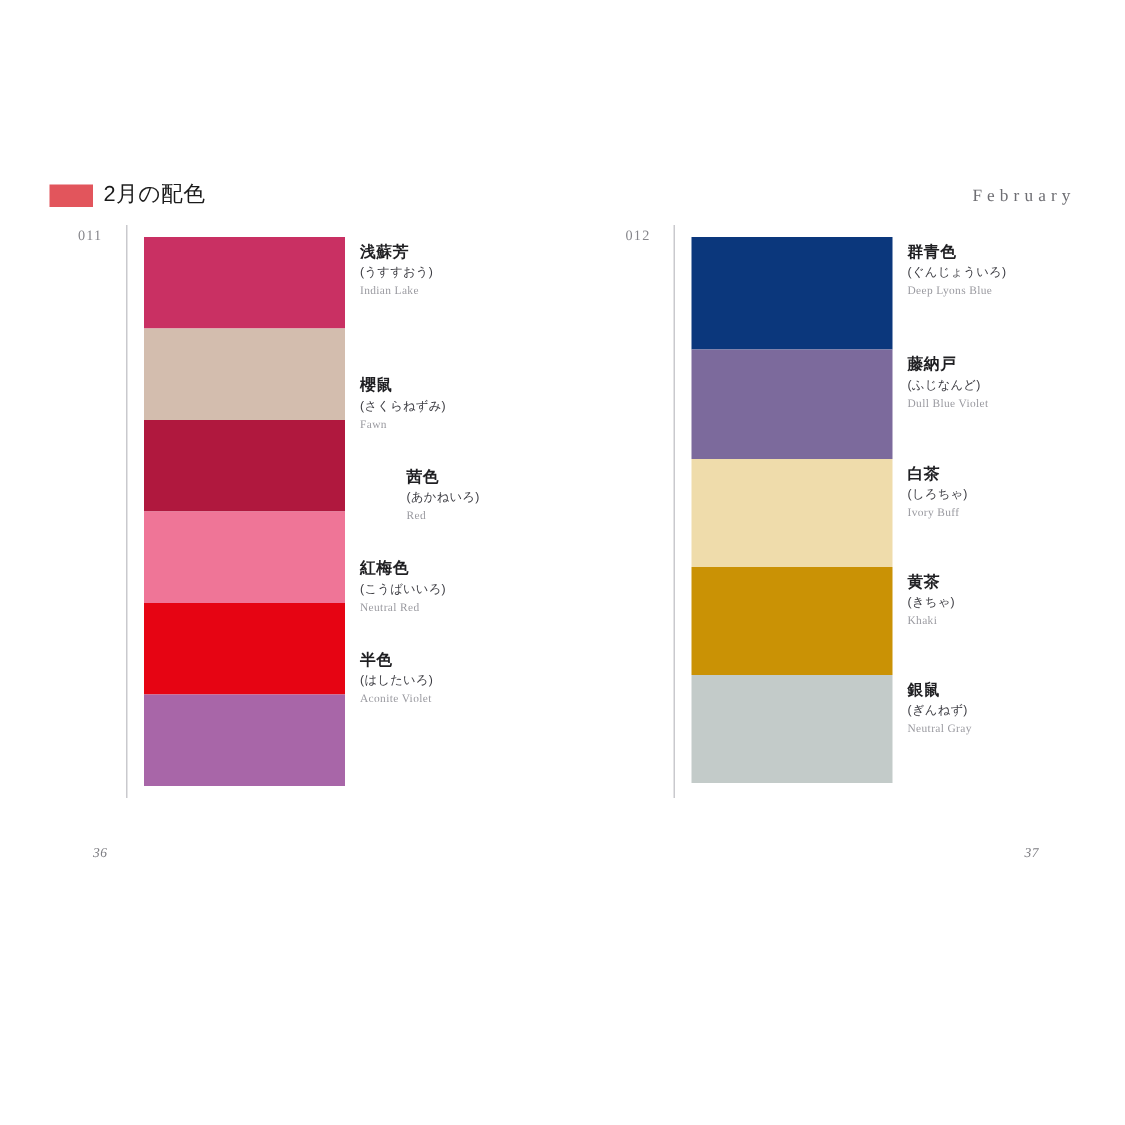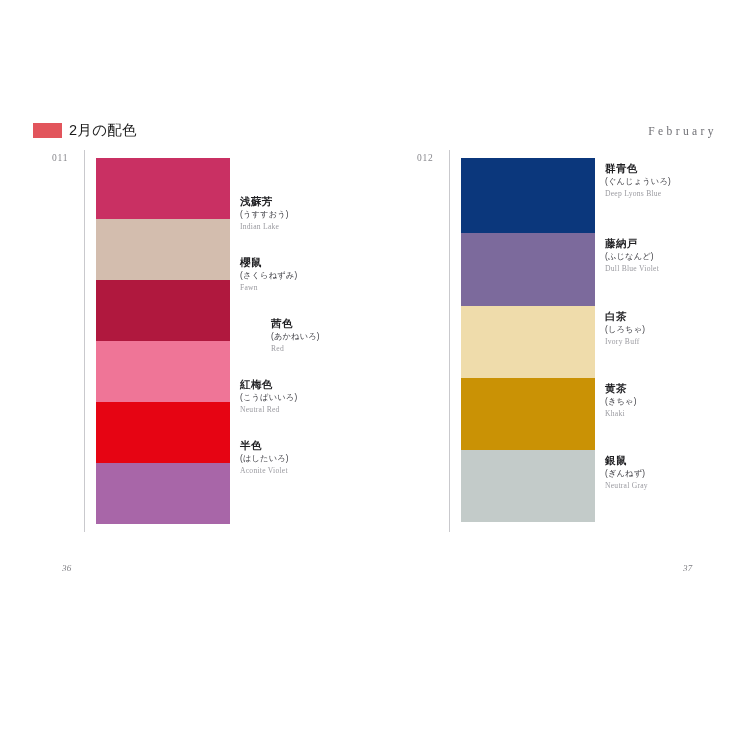--- a/index.html
+++ b/index.html
@@ -164,26 +164,26 @@
     <div class="plate-rule"></div>
     <div class="swatch-col">
         <div class="band" style="background: rgb(201, 48, 99); height: 61px;"></div>
         <div class="band" style="background: rgb(211, 189, 174); height: 61px;"></div>
         <div class="band" style="background: rgb(176, 24, 62); height: 61px;"></div>
         <div class="band" style="background: rgb(239, 117, 151); height: 61px;"></div>
         <div class="band" style="background: rgb(230, 4, 19); height: 61px;"></div>
         <div class="band" style="background: rgb(168, 102, 168); height: 61px;"></div>
       </div>
     <div class="labels">
-        <div class="label" style="height: 61px; margin-top: 33px;">
+        <div class="label" style="height: 61px;">
           <div class="lbl-kanji">浅蘇芳</div>
           <div class="lbl-kana">(うすすおう)</div>
           <div class="lbl-en">Indian Lake</div>
         </div>
-        <div class="label" style="height: 61px;">
+        <div class="label" style="height: 61px; margin-top: 28px;">
           <div class="lbl-kanji">櫻鼠</div>
           <div class="lbl-kana">(さくらねずみ)</div>
           <div class="lbl-en">Fawn</div>
         </div>
         <div class="label" style="height: 61px; margin-left: 31px;">
           <div class="lbl-kanji">茜色</div>
           <div class="lbl-kana">(あかねいろ)</div>
           <div class="lbl-en">Red</div>
         </div>
         <div class="label" style="height: 61px;">

